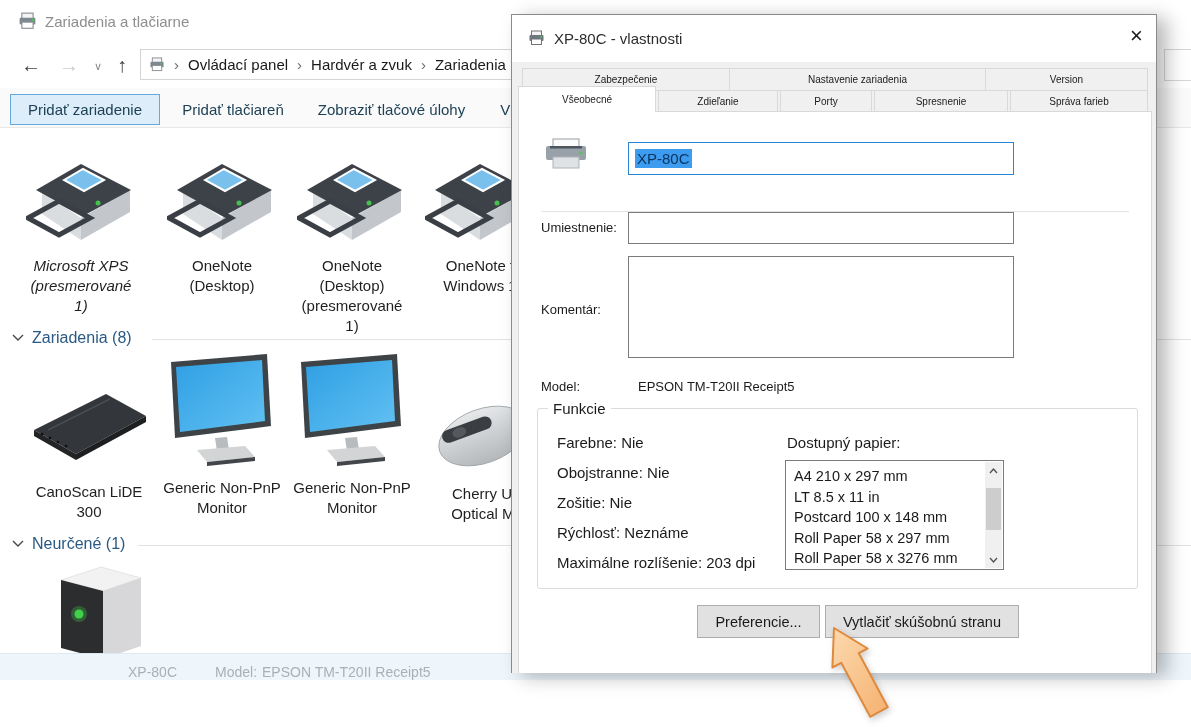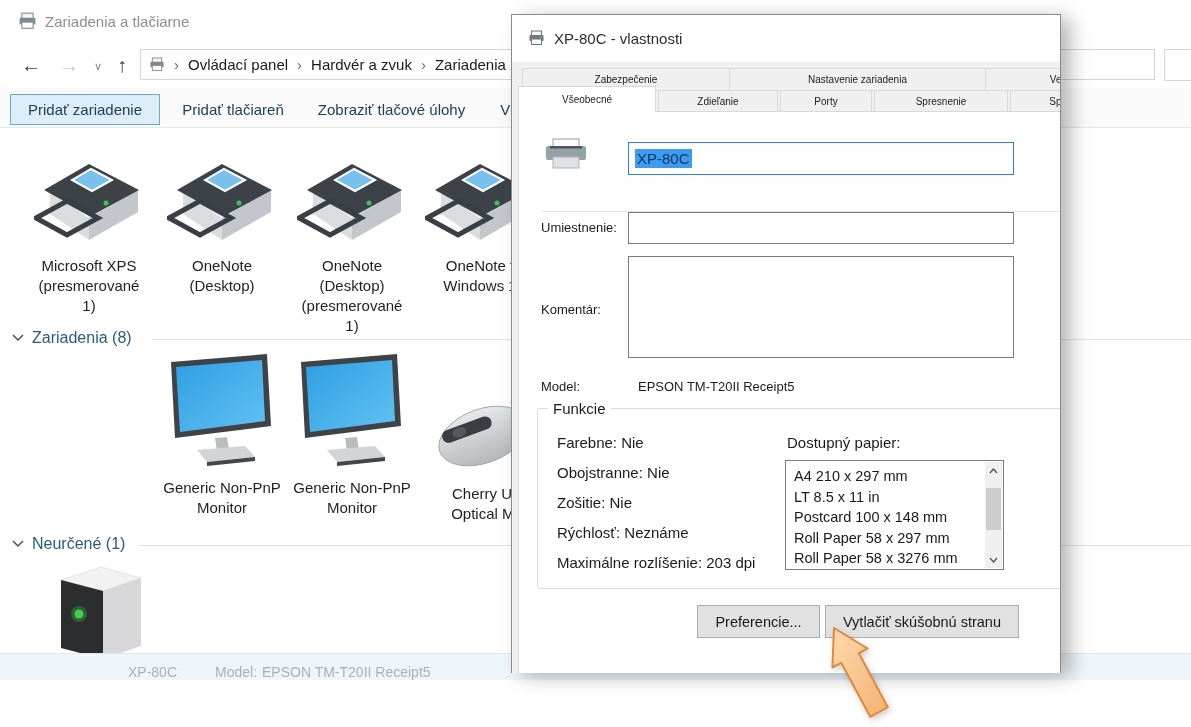--- a/index.html
+++ b/index.html
@@ -24,21 +24,21 @@
   .tile { text-align:center; }
   .tile svg { display:block; margin:0 auto; }
   .tile-label { font-size:15px; line-height:20px; color:#1f1f1f; }
   .tile-label span { display:block; }
   .sec-head { font-size:16px; color:#2a5a84; white-space:nowrap; }
   .sec-rule { height:1px; background:#e2e2e2; }
   .details-bar { background:#eef6fc; border-top:1px solid #ddeaf5; overflow:hidden; }
   .details-text { font-size:14px; color:#a7b1ba; white-space:nowrap; }
 
   
-  .dialog { left:511px; top:14px; width:550px; height:659px; background:#f0f0f0;
+  .dialog { left:511px; top:14px; width:646px; height:659px; background:#f0f0f0;
     border:1px solid #8a8a8a; border-bottom:none; overflow:hidden; z-index:30;
     box-shadow:10px 4px 18px rgba(0,0,0,0.28); }
   .dlg-titlebar { left:0; top:0; width:100%; height:47px; background:#fff; }
   .dlg-title { font-size:15px; color:#2d2d2d; }
   .dlg-close { font-size:22px; color:#1a1a1a; line-height:1; cursor:default; }
   .tab { position:absolute; background:#f0f0f0; border:1px solid #d9d9d9;
     font-size:10px; color:#1a1a1a; display:flex; align-items:center; justify-content:center;
     white-space:nowrap; }
   .tab.active { background:#fff; border-bottom:none; z-index:3; }
   .dlg-pane { left:6px; top:96px; width:634px; height:570px; background:#fff;
@@ -100,21 +100,21 @@
     </div>
 
     <div class="abs search-fragment" style="left:1164px;top:49px;width:40px;height:32px;"></div>
 
     <div class="abs toolbar-band" style="left:0;top:88px;width:1191px;height:40px;"></div>
     <div class="abs tool-item selected" style="left:10px;top:94px;width:150px;">Pridať zariadenie</div>
     <div class="abs tool-item" style="left:168px;top:94px;width:130px;">Pridať tlačiareň</div>
     <div class="abs tool-item" style="left:310px;top:94px;width:163px;">Zobraziť tlačové úlohy</div>
     <div class="abs tool-item" style="left:492px;top:94px;width:30px;">Vl</div>
 
-    <div class="abs tile" style="left:33px;top:158px;width:112px;">
+    <div class="abs tile" style="left:25px;top:158px;width:112px;font-style:italic;">
       <svg width="110" height="92" viewBox="0 0 110 92">
         <polygon points="16,34 16,56 55,82 55,60" fill="#dadde0"></polygon>
         <polygon points="55,60 55,82 104,54 104,32" fill="#c3c6ca"></polygon>
         <polygon points="10,32 55,6 105,32 57,58" fill="#3d4249"></polygon>
         <polygon points="38,22 57,11 78,22 58,33" fill="#79c0ec" stroke="#ffffff" stroke-width="2"></polygon>
         <circle cx="72" cy="45" r="2.5" fill="#45c24d"></circle>
         <polygon points="2,60 33,43 64,60 33,77" fill="none" stroke="#3a3f45" stroke-width="5"></polygon>
       </svg>
       <div class="tile-label" style="margin-top:6px;">
         <span>Microsoft XPS</span>
@@ -164,20 +164,36 @@
         <span>Windows 1</span>
       </div>
     </div>
 
     <svg class="abs" style="left:12px;top:333px;" width="12" height="9" viewBox="0 0 12 9">
       <polyline points="1,2 6,7 11,2" fill="none" stroke="#474747" stroke-width="1.4"></polyline>
     </svg>
     <div class="abs sec-head" style="left:32px;top:329px;">Zariadenia (8)</div>
     <div class="abs sec-rule" style="left:152px;top:339px;width:1039px;"></div>
 
+    <div class="abs tile" style="left:25px;top:370px;width:128px;">
+      <svg width="126" height="104" viewBox="0 0 126 104">
+        <polygon points="8,60 80,24 120,46 50,84" fill="#33363a"></polygon>
+        <polygon points="8,60 8,66 50,90 50,84" fill="#222426"></polygon>
+        <polygon points="50,84 50,90 120,52 120,46" fill="#1d1f21"></polygon>
+        <line x1="22" y1="60" x2="84" y2="29" stroke="#4a4e53" stroke-width="1.5"></line>
+        <circle cx="16" cy="64" r="1.3" fill="#0c0d0e"></circle>
+          <circle cx="24" cy="68" r="1.3" fill="#0c0d0e"></circle>
+        <circle cx="32" cy="72" r="1.3" fill="#0c0d0e"></circle>
+          <circle cx="40" cy="76" r="1.3" fill="#0c0d0e"></circle>
+      </svg>
+      <div class="tile-label" style="margin-top:8px;">
+        <span>CanoScan LiDE</span>
+        <span>300</span>
+      </div>
+    </div>
     <div class="abs tile" style="left:158px;top:352px;width:128px;">
       <svg width="126" height="116" viewBox="0 0 126 116">
         <defs>
           <linearGradient id="scr1" x1="0" y1="0" x2="1" y2="1">
             <stop offset="0" stop-color="#2f9fe4"></stop>
               <stop offset="1" stop-color="#62c1f2"></stop>
           </linearGradient>
         </defs>
         <polygon points="12,10 108,2 112,74 16,86" fill="#3e4347"></polygon>
         <polygon points="17,15 103,8 106,69 21,80" fill="url(#scr1)"></polygon>

